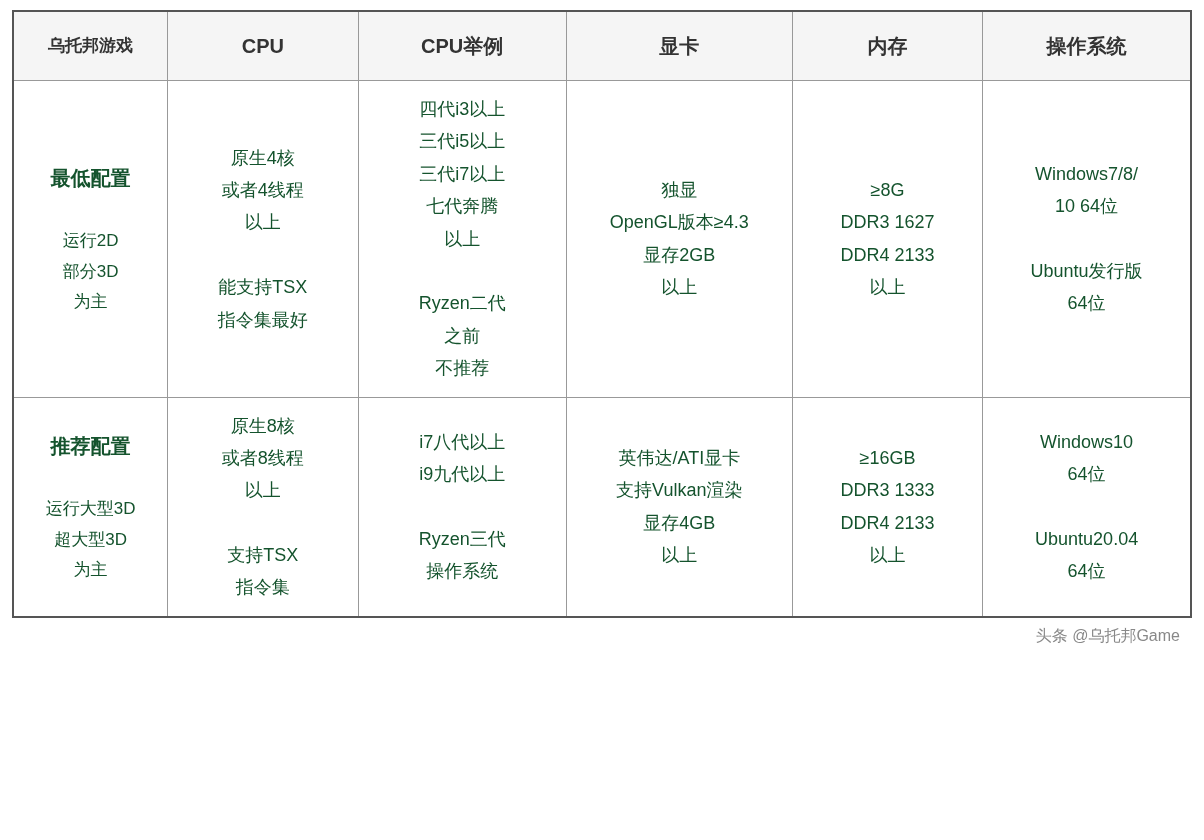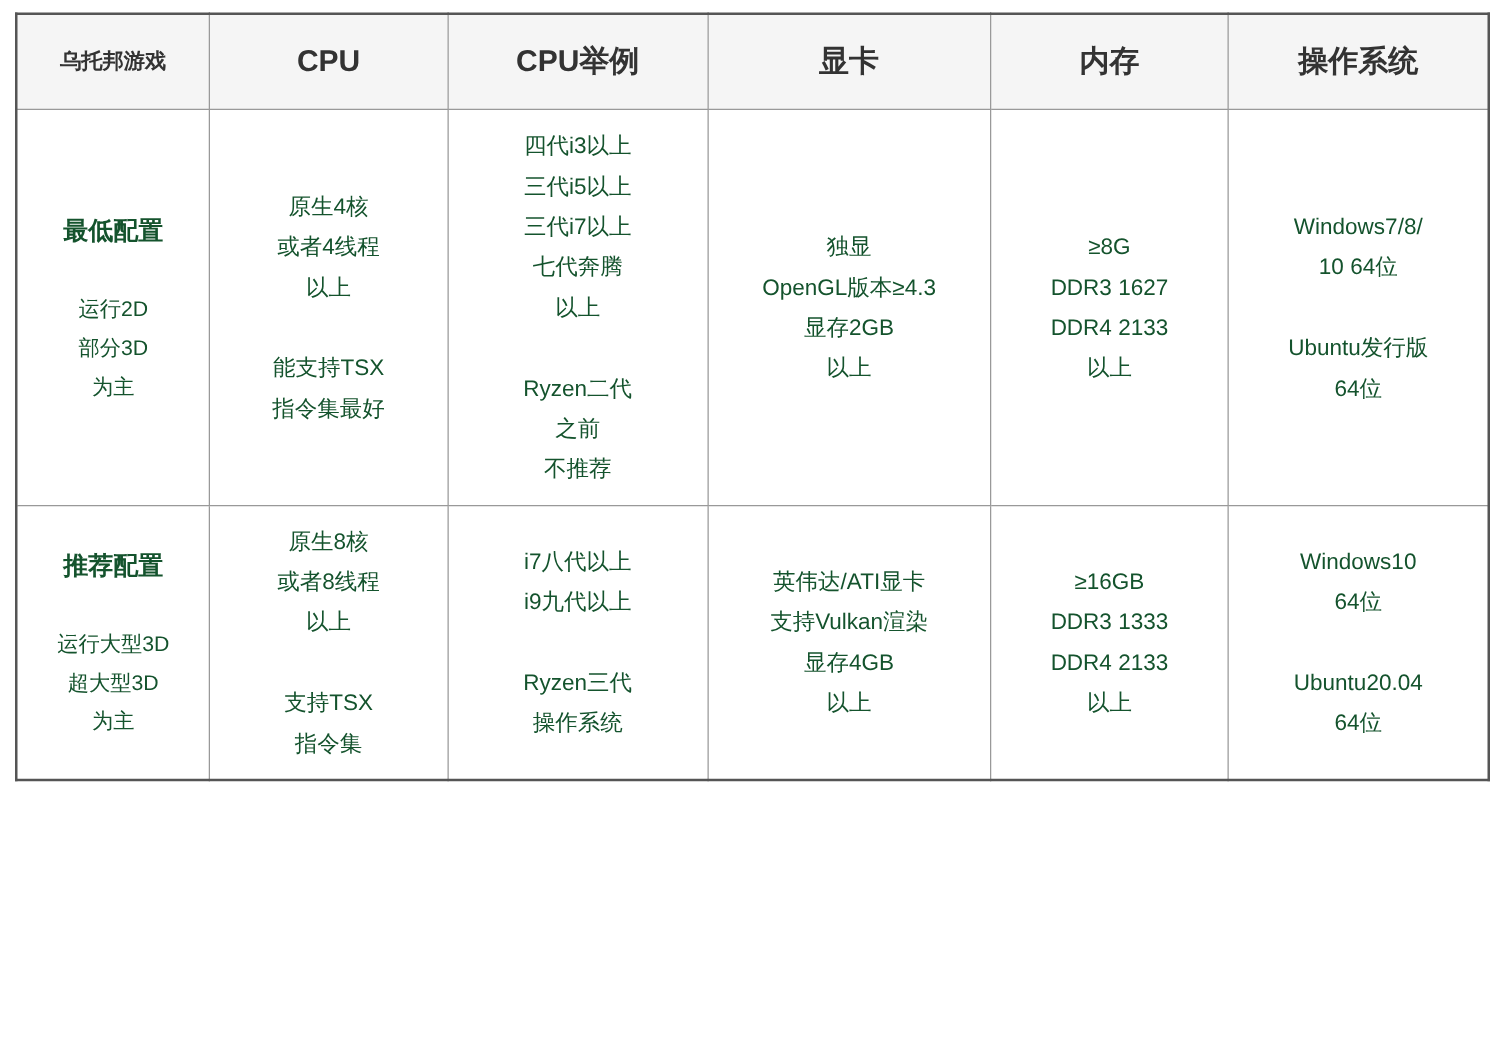--- a/index.html
+++ b/index.html
@@ -31,21 +31,21 @@
       vertical-align: middle;
       padding: 12px 8px;
       line-height: 1.8;
     }
 
     thead tr {
       background-color: #f5f5f5;
     }
 
     th {
-      font-size: 24px;
+      font-size: 20px;
       font-weight: bold;
       color: #333;
       padding: 16px 8px;
       border: 1.5px solid #999;
     }
 
     td {
       font-size: 18px;
       color: #14532d;
     }
@@ -197,13 +197,14 @@
         <td class="col-os">
           <span style="white-space:pre-line;">Windows10
 64位
 
 Ubuntu20.04
 64位</span>
         </td>
       </tr>
     </tbody>
   </table>
+  <div class="footer-note">头条 @乌托邦Game</div>
 </div>
 
 </body></html>

